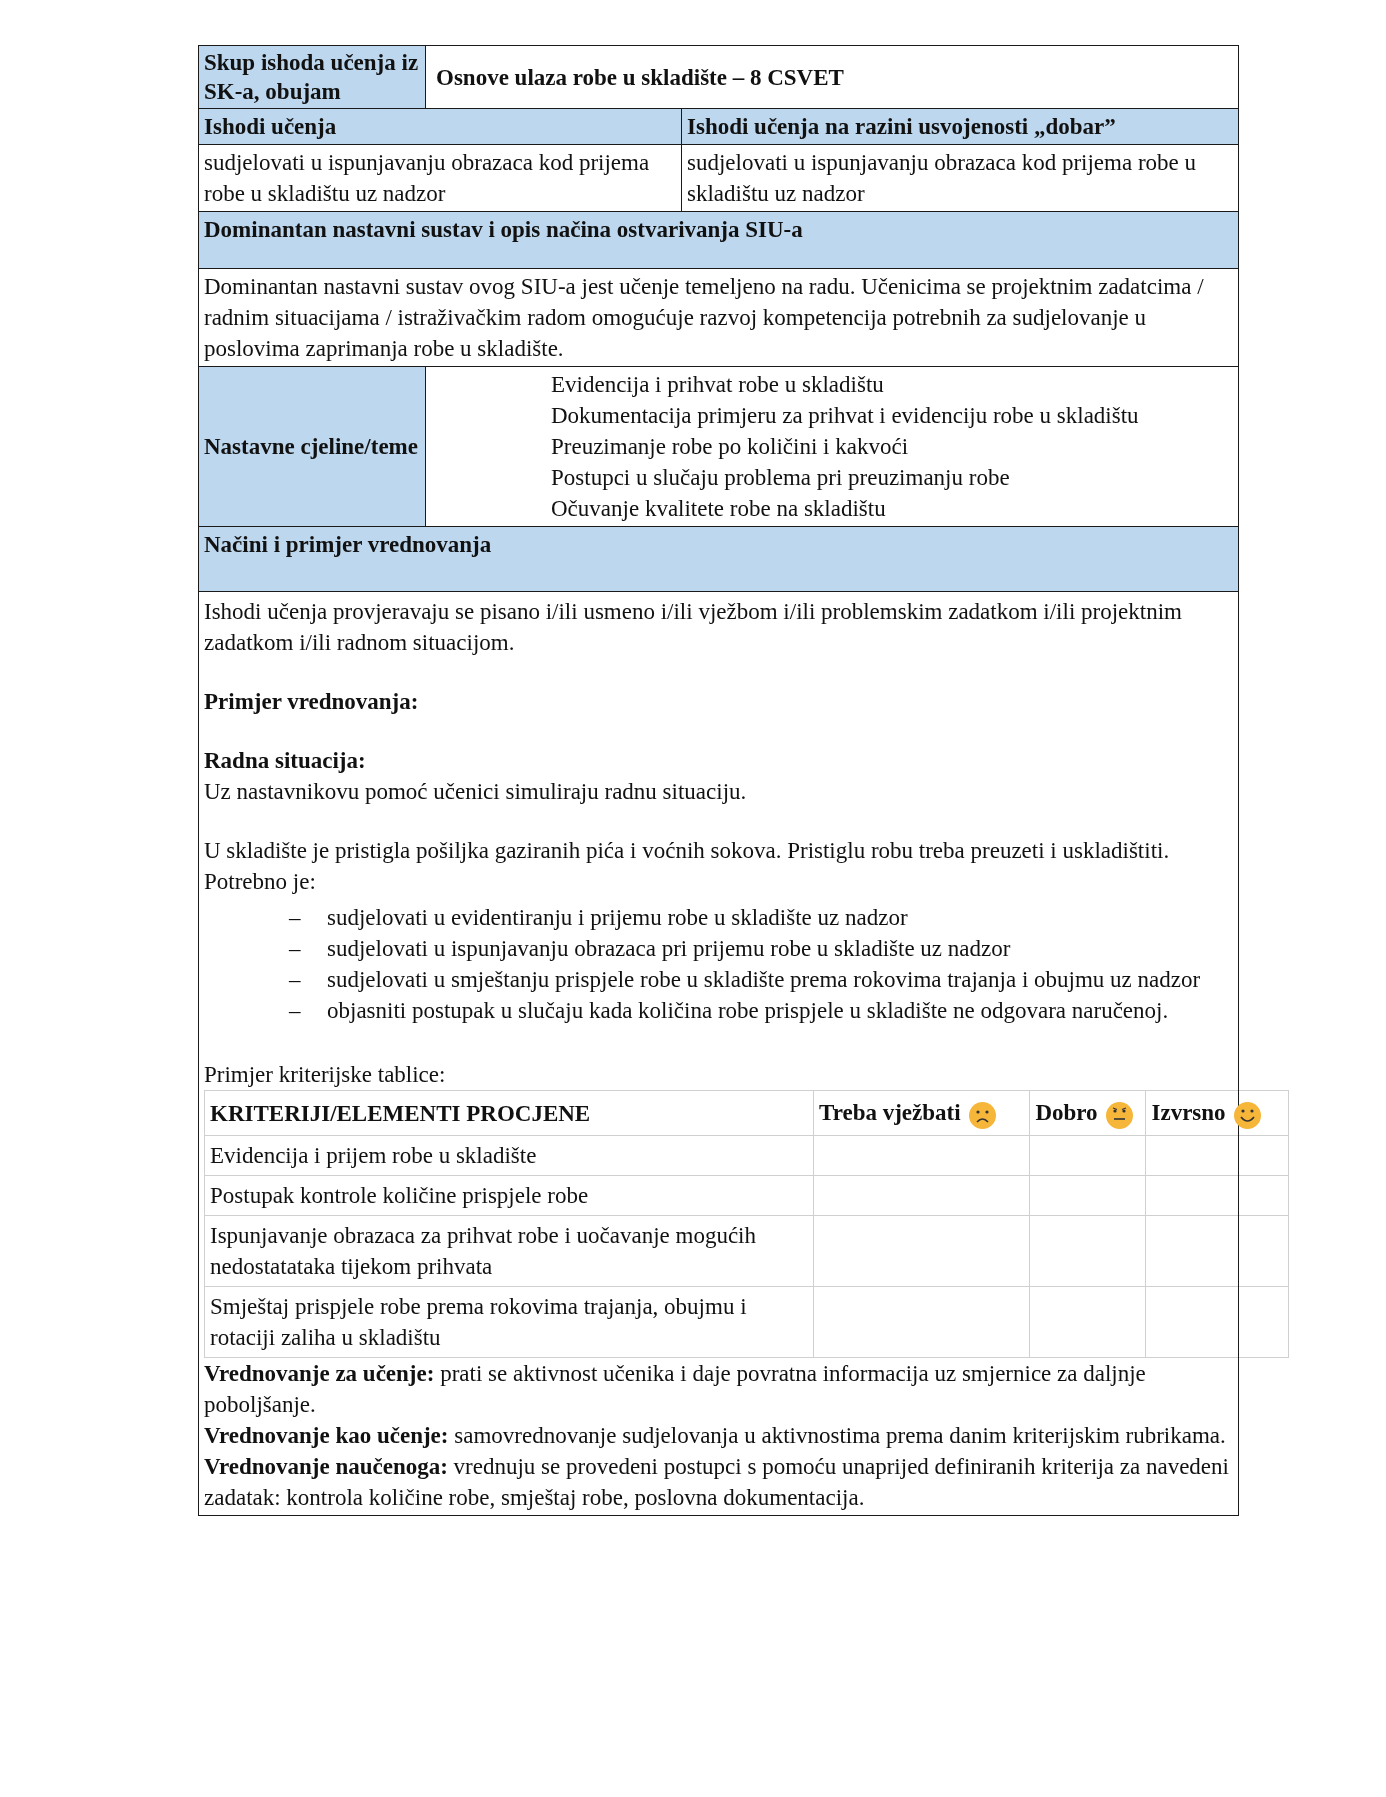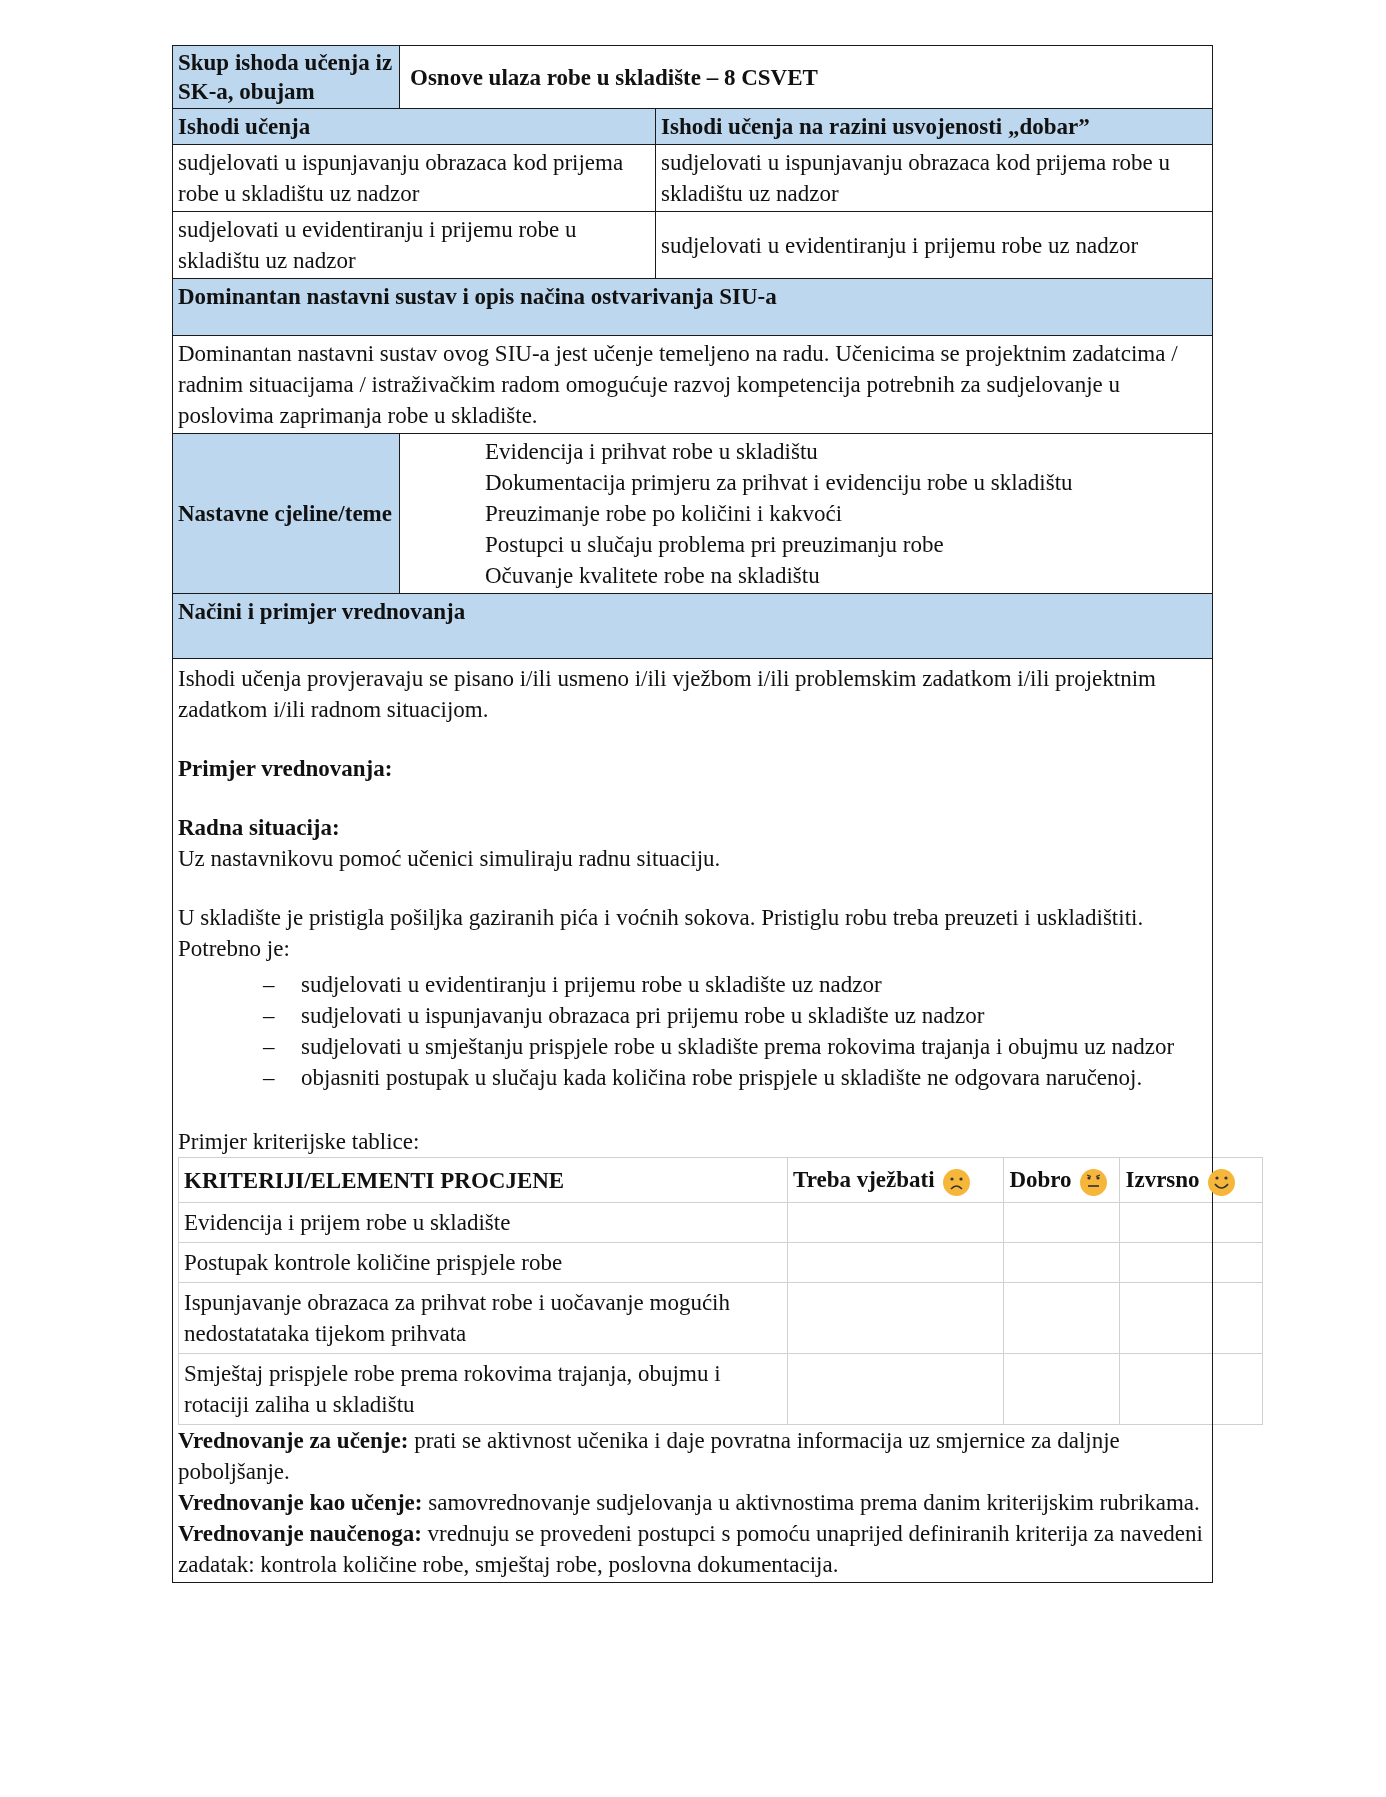--- a/index.html
+++ b/index.html
@@ -1,25 +1,25 @@
 <!DOCTYPE html>
 <html><head>
   <meta charset="utf-8">
   <style>
     html, body { margin: 0; padding: 0; background: #ffffff; }
     body { width: 1386px; height: 1797px; position: relative; font-family: "Liberation Serif", "DejaVu Serif", serif; color: #111; }
-    .page { position: absolute; left: 160px; top: 45px; width: 1040px; padding-left: 12px; }
+    .page { position: absolute; left: 186px; top: 45px; width: 1040px; padding-left: 12px; }
     table.main { border-collapse: collapse; width: 1040px; table-layout: fixed; }
     table.main td { border: 1.5px solid #1a1a1a; vertical-align: top; padding: 2px 5px; font-size: 23px; line-height: 31px; }
     .blue { background: #bdd7ee; }
     .b { font-weight: bold; }
     .hdr-row td { font-weight: bold; }
     .section-hdr td { height: 52px; vertical-align: middle; font-weight: bold; }
     .topics { padding-left: 85px !important; }
-    .topic { display: block; }
+    .topic { display: block; margin-left: 40px; }
     .mid { vertical-align: middle !important; }
     .spacer { height: 28px; }
     .bullets { list-style: none; margin: 5px; padding: 0 0 0 80px; }
     .bullets li { position: relative; padding-left: 38px; }
     .bullets li::before { content: "–"; position: absolute; left: 0; }
     table.crit { border-collapse: collapse; width: 1085px; table-layout: fixed; margin: 0 0 0 0; }
     table.crit td { border: 1.5px solid #d0d0d0; padding: 4px 5px; font-size: 23px; line-height: 31px; vertical-align: top; }
     table.crit tr.crit-head td { font-weight: bold; vertical-align: middle; height: 36px; }
     .face { display: inline-block; width: 27px; height: 27px; border-radius: 50%; background: #f6b63a; vertical-align: middle; margin-left: 8px; position: relative; }
     .face svg { position: absolute; left: 0; top: 0; }
@@ -40,24 +40,20 @@
       <td class="blue b" style="line-height:29px;">Skup ishoda učenja iz SK-a, obujam</td>
       <td colspan="2" class="b mid" style="padding-left:10px;">Osnove ulaza robe u skladište – 8 CSVET</td>
     </tr>
     <tr class="hdr-row">
       <td colspan="2" class="blue">Ishodi učenja</td>
       <td class="blue">Ishodi učenja na razini usvojenosti „dobar”</td>
     </tr>
     <tr>
       <td colspan="2">sudjelovati u ispunjavanju obrazaca kod prijema robe u skladištu uz nadzor</td>
       <td class="mid">sudjelovati u ispunjavanju obrazaca kod prijema robe u skladištu uz nadzor</td>
-    </tr>
-    <tr>
-      <td colspan="2">sudjelovati u evidentiranju i prijemu robe u skladištu uz nadzor</td>
-      <td class="mid">sudjelovati u evidentiranju i prijemu robe uz nadzor</td>
     </tr>
     <tr class="section-hdr">
       <td colspan="3" class="blue">Dominantan nastavni sustav i opis načina ostvarivanja SIU-a</td>
     </tr>
     <tr>
       <td colspan="3">Dominantan nastavni sustav ovog SIU-a jest učenje temeljeno na radu. Učenicima se projektnim zadatcima / radnim situacijama / istraživačkim radom omogućuje razvoj kompetencija potrebnih za sudjelovanje u poslovima zaprimanja robe u skladište.</td>
     </tr>
     <tr>
       <td class="blue b mid">Nastavne cjeline/teme</td>
       <td colspan="2" class="topics">

